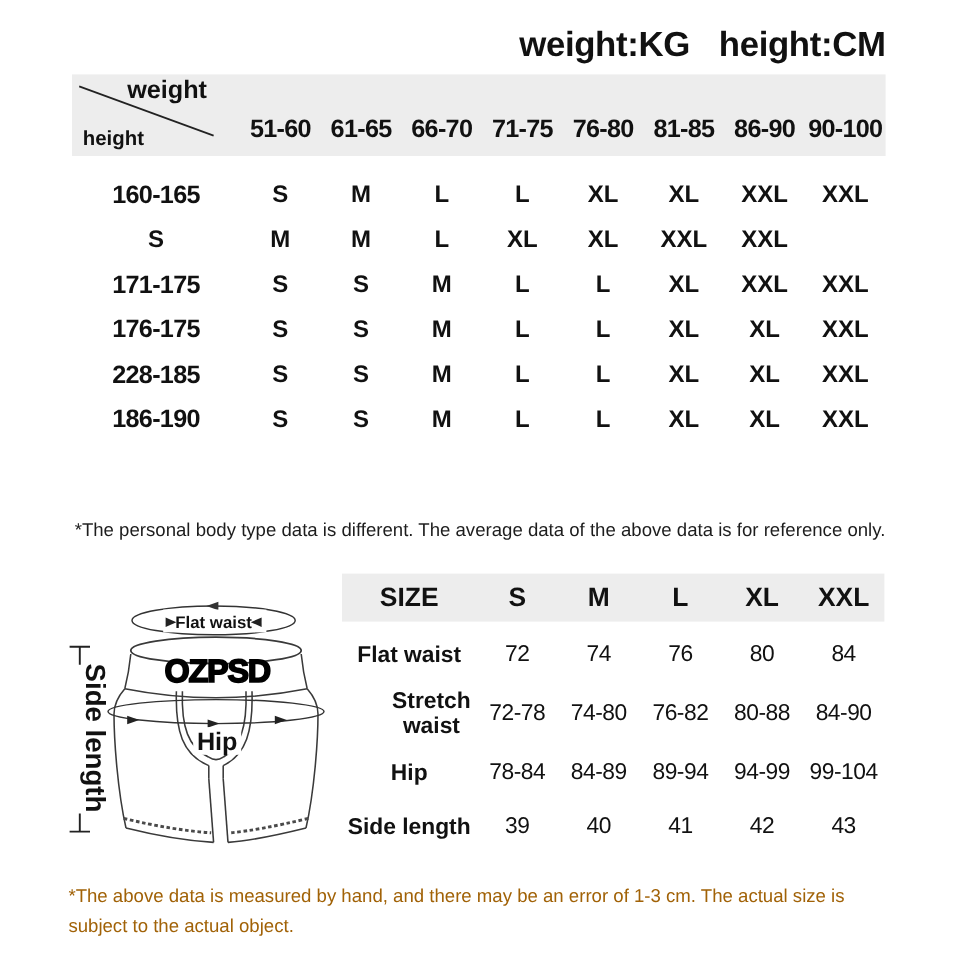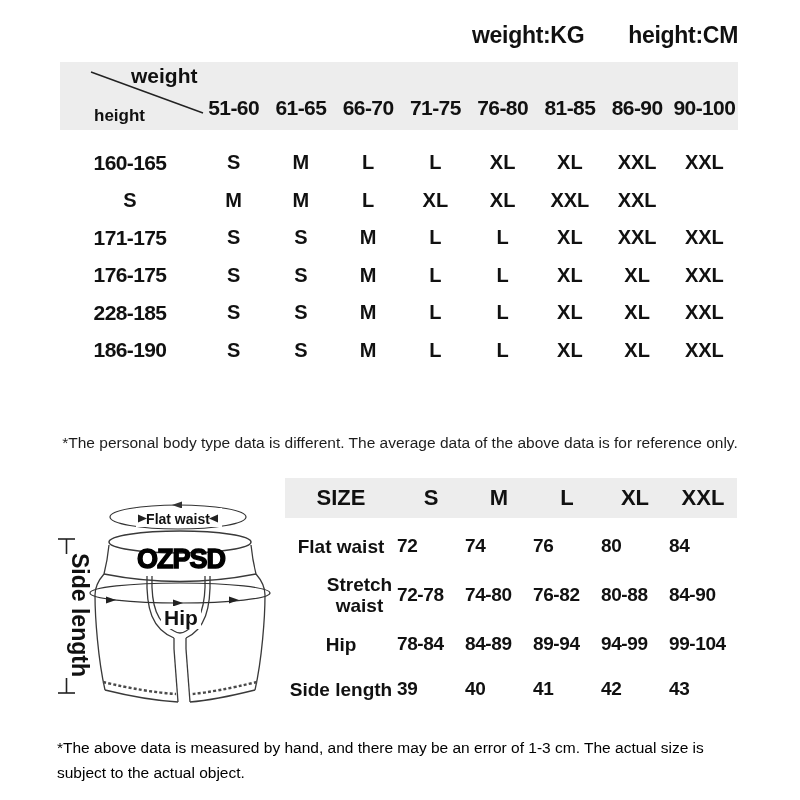--- a/index.html
+++ b/index.html
@@ -1,55 +1,55 @@
 <!DOCTYPE html>
 <html><head>
 <meta charset="utf-8">
 <style>
   html,body{margin:0;padding:0;background:#fff;}
   .sheet{
     position:relative;width:800px;height:800px;background:#ffffff;overflow:hidden;
     font-family:"Liberation Sans","DejaVu Sans",sans-serif;color:#111;
   }
   
-  .units{position:absolute;top:22px;right:62px;display:flex;gap:44px;
-         font-size:23px;font-weight:700;letter-spacing:-0.3px;text-align:center;}
+  .units{position:absolute;top:22px;right:62px;display:flex;gap:24px;
+         font-size:29px;font-weight:700;letter-spacing:-0.3px;text-align:center;}
   
   .matrix{position:absolute;left:60px;top:62px;width:678px;}
   .mx-head{display:grid;grid-template-columns:140px repeat(8,1fr);
            background:#ededed;height:68px;align-items:center;}
   .mx-hcell{text-align:center;font-size:21px;font-weight:600;letter-spacing:-0.6px;margin-top:24px;}
-  .corner{position:relative;height:68px;margin-left:25px;}
+  .corner{position:relative;height:68px;}
   .corner svg{position:absolute;left:0;top:0;}
   .corner .cw{position:absolute;top:2px;left:46px;font-size:21px;font-weight:600;}
   .corner .ch{position:absolute;bottom:4px;left:9px;font-size:17px;font-weight:700;}
   .mx-body{margin-top:14px;}
   .mx-row{display:grid;grid-template-columns:140px repeat(8,1fr);
           height:37.5px;align-items:center;}
   .mx-label{text-align:center;font-size:21px;font-weight:600;letter-spacing:-0.6px;}
   .mx-cell{text-align:center;font-size:20px;font-weight:600;}
   
   .note1{position:absolute;left:0;top:398px;width:800px;text-align:center;
          font-size:15.5px;color:#1d1d1d;margin-top:36px;}
   .note2{position:absolute;left:57px;top:736px;width:694px;text-align:left;
-         font-size:15.5px;line-height:24.5px;color:#000000;}
+         font-size:15.5px;line-height:24.5px;color:#a16207;}
   
   .measure{position:absolute;left:285px;top:478px;width:452px;}
   .ms-head{display:grid;grid-template-columns:112px repeat(5,1fr);height:40px;
            background:#ededed;align-items:center;}
   .ms-hcell{text-align:center;font-size:22px;font-weight:600;}
   .ms-body{margin-top:6px;}
   .ms-row{display:grid;grid-template-columns:112px repeat(5,1fr);align-items:center;}
   .ms-row:nth-child(1){height:44px;}
   .ms-row:nth-child(2){height:54px;}
   .ms-row:nth-child(3){height:44px;}
   .ms-row:nth-child(4){height:46px;}
   .ms-label{text-align:center;font-size:19px;font-weight:700;line-height:21px;}
   .ms-row:nth-child(2) .ms-label span{display:inline-block;max-width:78px;margin-left:37px;}
-  .ms-cell{text-align:left;font-size:19px;font-weight:700;letter-spacing:-0.4px;}
+  .ms-cell{text-align:center;font-size:19px;font-weight:400;letter-spacing:-0.4px;}
   
   .figure{position:absolute;left:50px;top:497px;width:235px;height:215px;}
 </style>
 </head>
 <body>
 
 <div class="sheet">
 
   <div class="units">
     <span>weight:KG</span>

